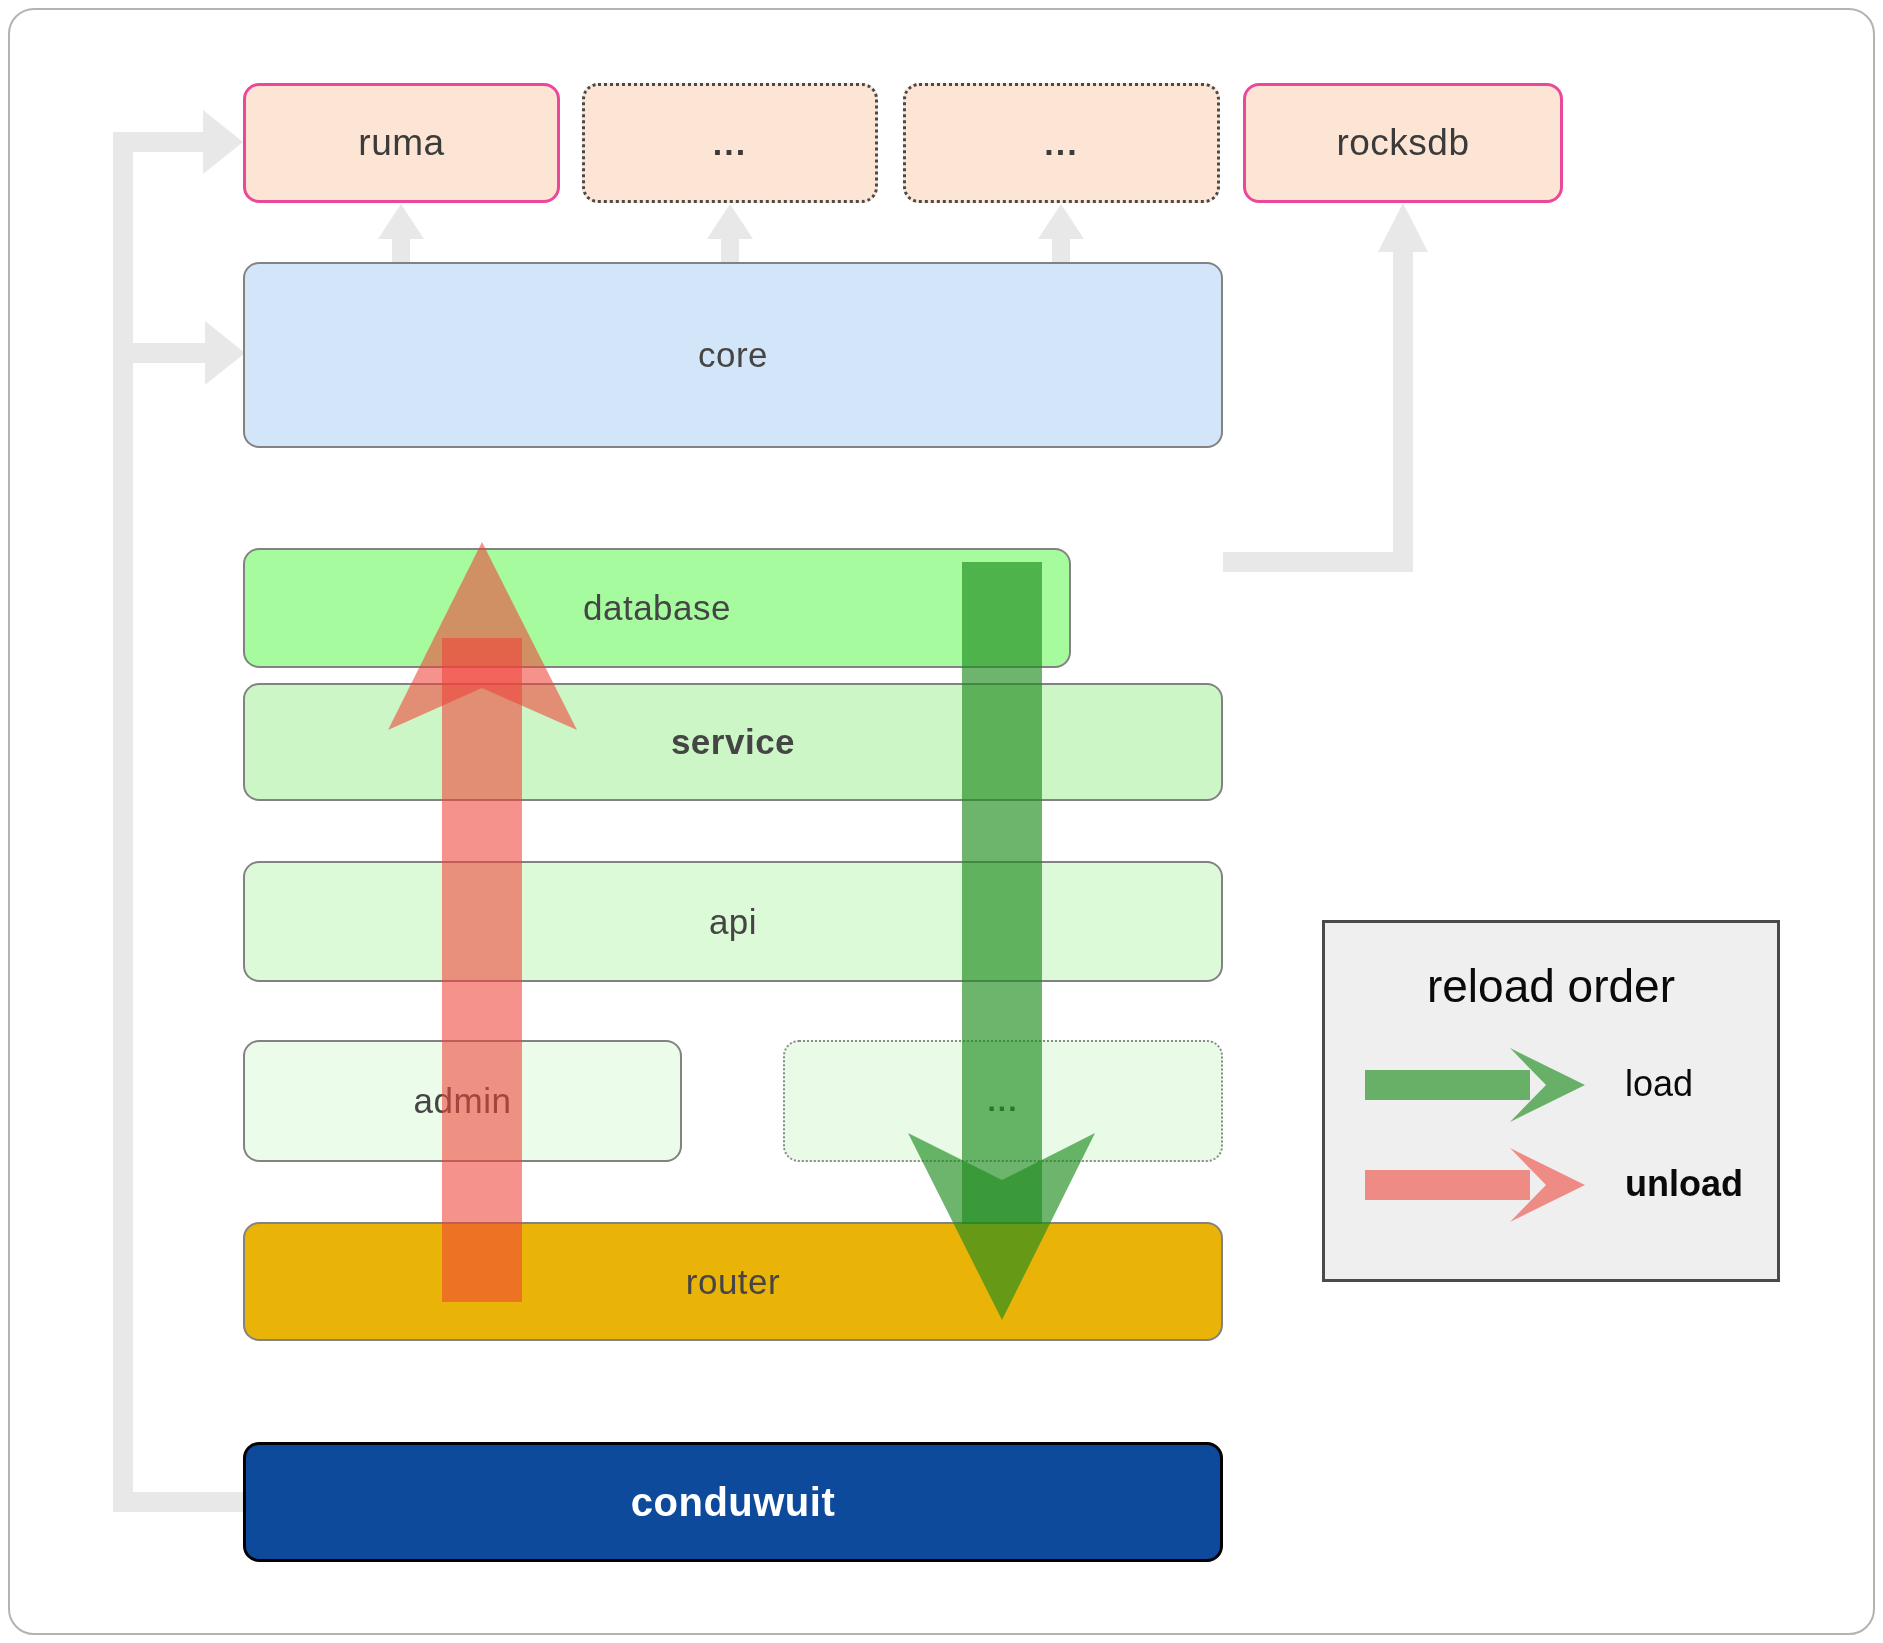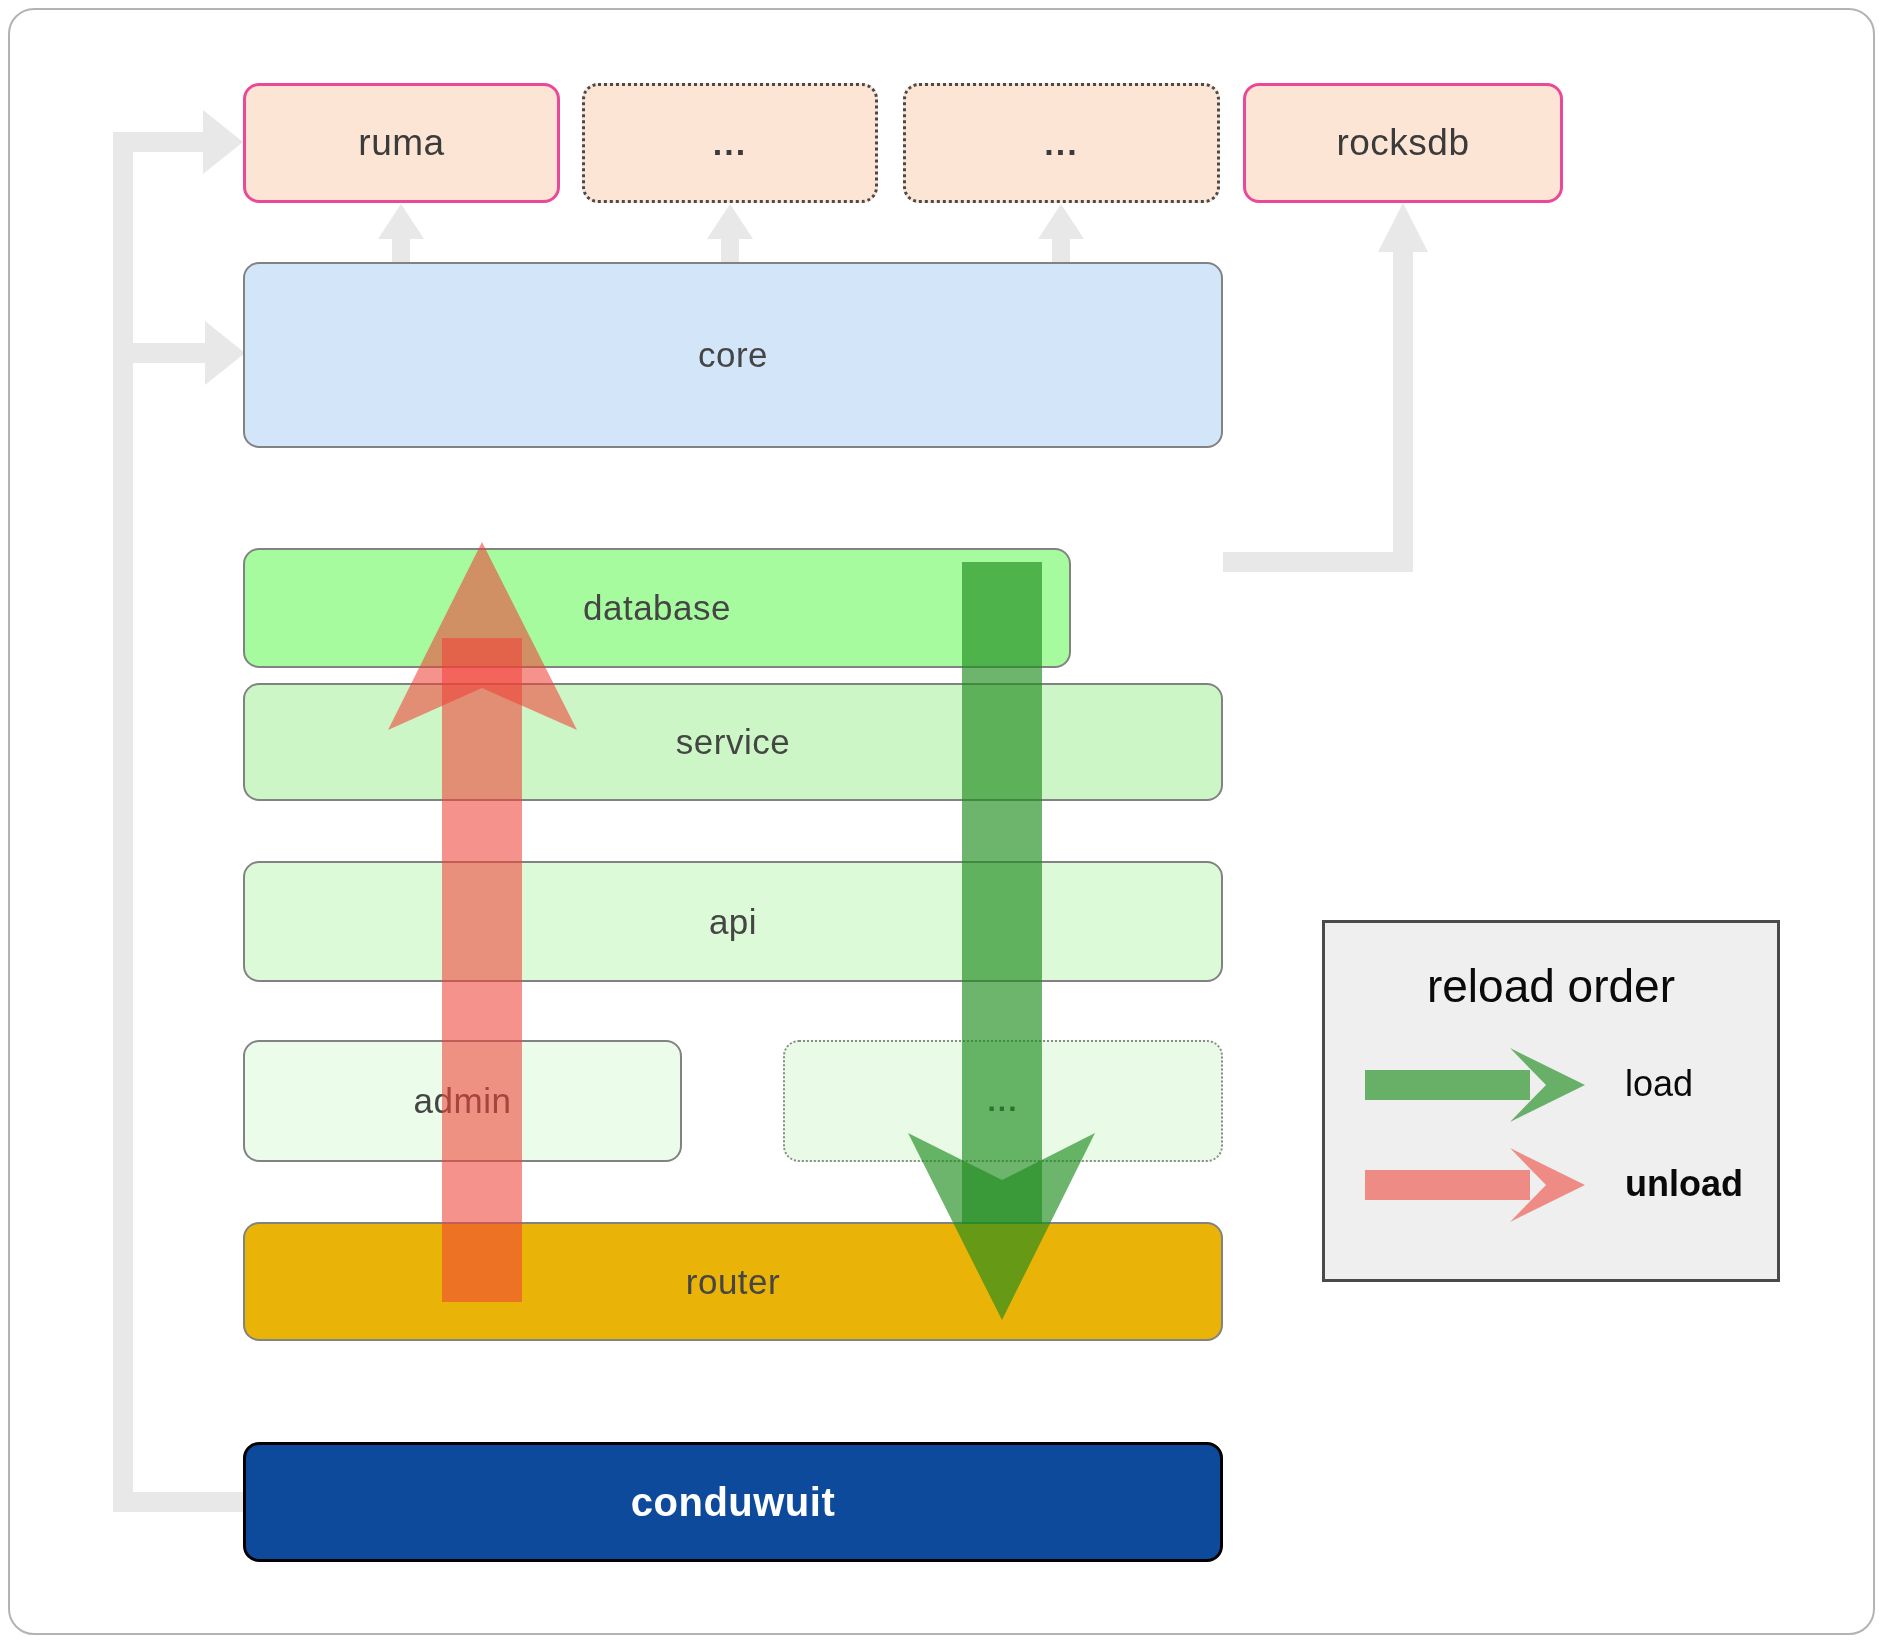--- a/index.html
+++ b/index.html
@@ -25,21 +25,21 @@
   .dots{font-weight:700;font-size:34px;letter-spacing:2px;}
   
   .top-box{background:#fce5d4;font-size:37px;color:#3b3b3b;}
   #b-ruma   {left:243px;top:83px;width:317px;height:120px;}
   #b-dots1  {left:582px;top:83px;width:296px;height:120px;}
   #b-dots2  {left:903px;top:83px;width:317px;height:120px;}
   #b-rocksdb{left:1243px;top:83px;width:320px;height:120px;}
   
   #b-core    {left:243px;top:262px;width:980px;height:186px;background:#d3e6f9;}
   #b-database{left:243px;top:502px;width:828px;height:120px;background:#a5fb9d;margin-top:46px;}
-  #b-service {left:243px;top:683px;width:980px;height:118px;background:#cdf6c7;}
+  #b-service {left:243px;top:683px;width:980px;height:118px;background:#cdf6c7;font-weight:bold;}
   #b-api     {left:243px;top:861px;width:980px;height:121px;background:#ddfad8;}
   #b-admin   {left:243px;top:1040px;width:439px;height:122px;background:#ecfcea;}
   #b-admore  {left:783px;top:1040px;width:440px;height:122px;background:#e9fbe7;}
   #b-router  {left:243px;top:1222px;width:980px;height:119px;background:#eab308;}
   #b-conduwuit{
     left:243px;top:1442px;width:980px;height:120px;background:#0d4a9b;
     border:3px solid #000;color:#fff;font-weight:700;font-size:40px;
   }
   
   #legend{

